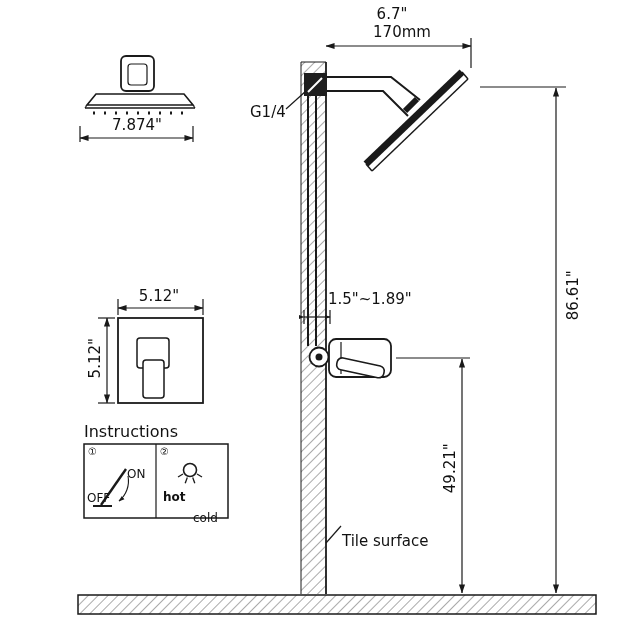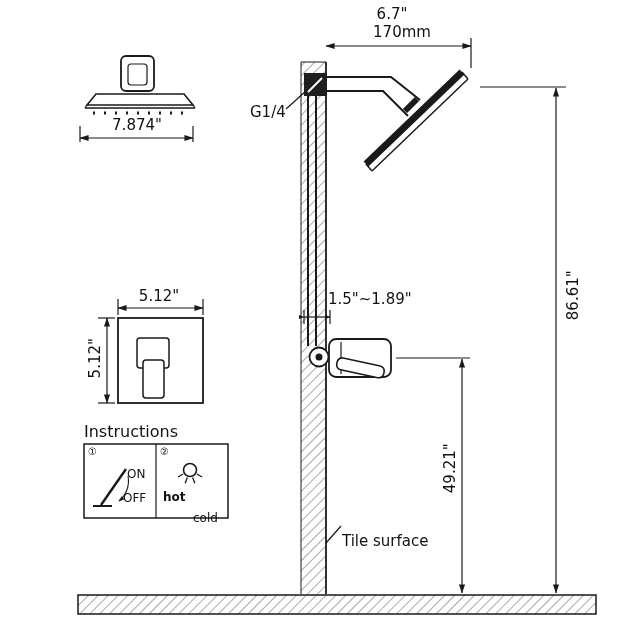--- a/index.html
+++ b/index.html
@@ -159,17 +159,17 @@
   <span class="lbl ctr vtext" style="left:55px;top:350px;width:80px;">5.12"</span>
   <span class="lbl" style="left:328px;top:291px;">1.5"~1.89"</span>
   <span class="lbl ctr vtext" style="left:533px;top:287px;width:80px;">86.61"</span>
   <span class="lbl ctr vtext" style="left:410px;top:460px;width:80px;">49.21"</span>
   <span class="lbl" style="left:342px;top:533px;">Tile surface</span>
 
   <span class="lbl title" style="left:84px;top:423px;text-align:right;">Instructions</span>
   <span class="lbl tiny" style="left:88px;top:446px;">①</span>
   <span class="lbl tiny" style="left:160px;top:446px;">②</span>
   <span class="lbl small" style="left:127px;top:468px;">ON</span>
-  <span class="lbl small" style="left:87px;top:492px;margin-left:36px;">OFF</span>
+  <span class="lbl small" style="left:87px;top:492px;">OFF</span>
   <span class="lbl small" style="left:163px;top:491px;font-weight:bold;">hot</span>
   <span class="lbl small" style="left:193px;top:512px;">cold</span>
 
 </div>
 
 </body></html>

